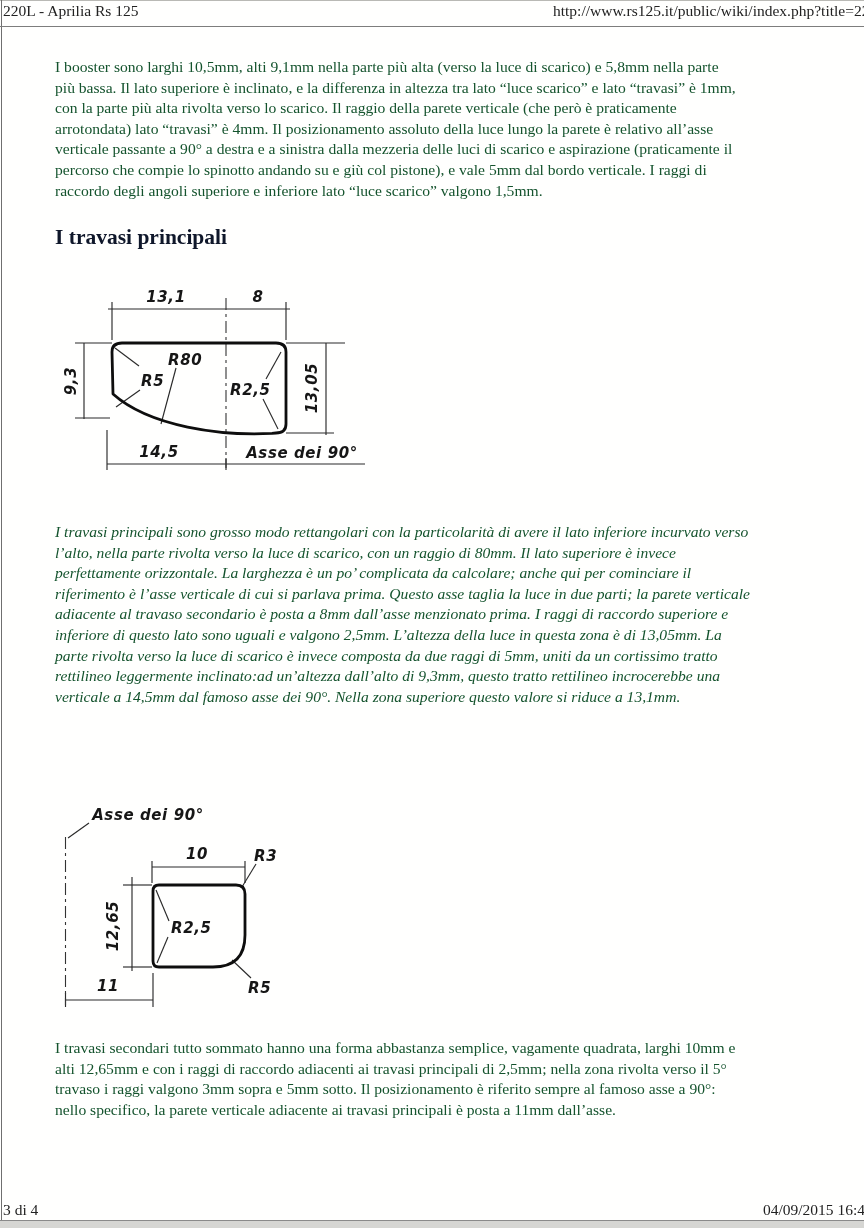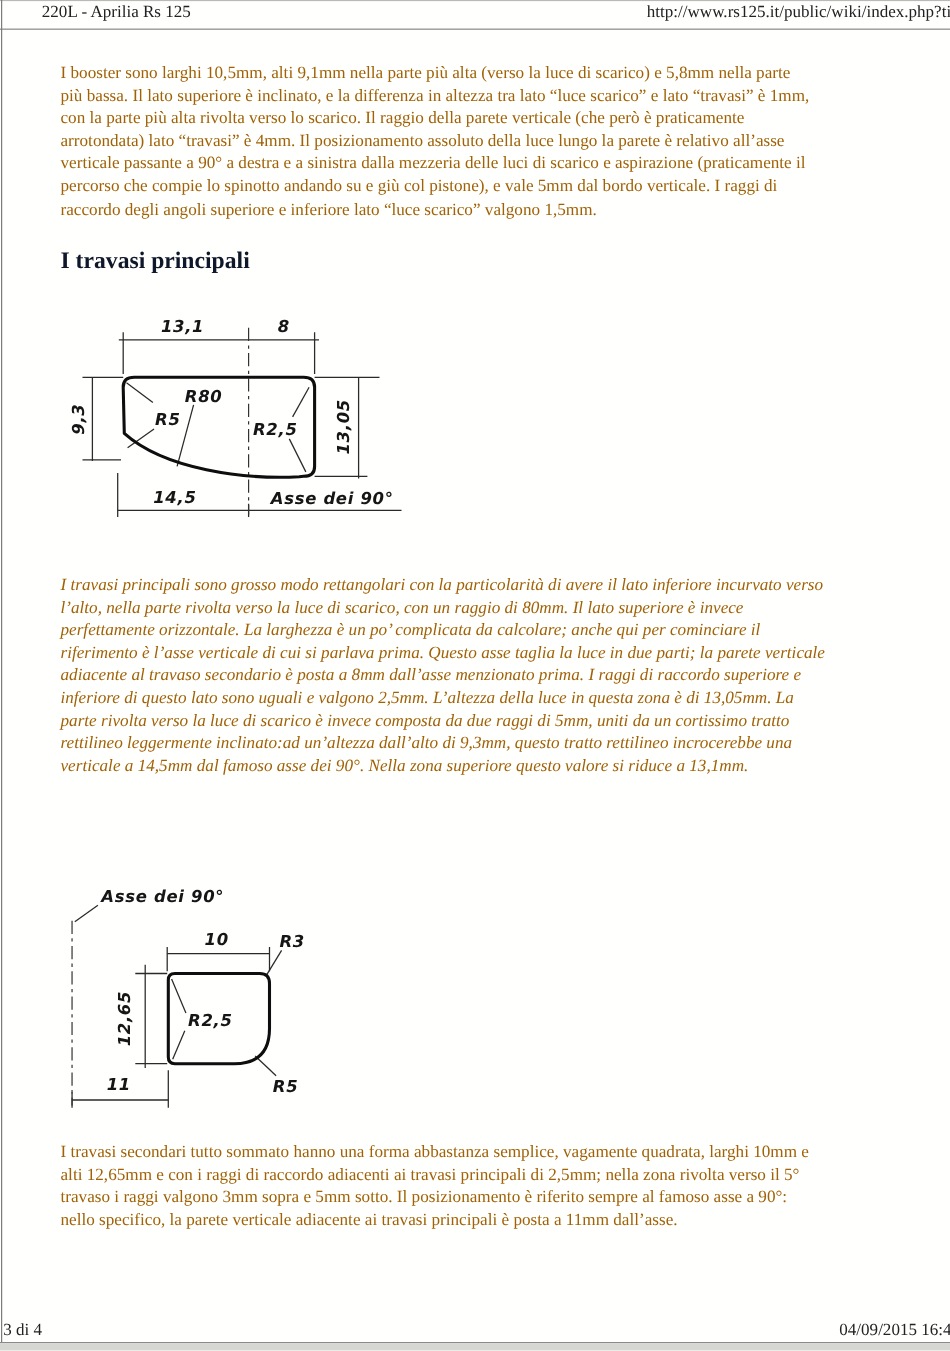--- a/index.html
+++ b/index.html
@@ -5,29 +5,29 @@
   html,body{margin:0;padding:0;background:#ffffff;}
   .page{
     position:relative;width:864px;height:1228px;background:#fffffe;
     overflow:hidden;font-family:"Liberation Serif", serif;color:#1b1b1b;
   }
   .topedge{position:absolute;left:0;top:0;width:864px;height:1px;background:#b9b9b5;}
   .leftedge{position:absolute;left:1px;top:0;width:1px;height:1221px;background:#6f6f6f;}
   .header-rule{position:absolute;left:0;top:26px;width:864px;height:1px;background:#7d7d7d;}
   .bottom-rule{position:absolute;left:0;top:1220px;width:864px;height:1px;background:#8a8a8a;}
   .bottomstrip{position:absolute;left:0;top:1221px;width:864px;height:7px;background:#d6d6d3;}
-  .hdr{position:absolute;top:2px;font-size:15.5px;white-space:nowrap;color:#222;padding-left:35px;}
+  .hdr{position:absolute;top:2px;font-size:15.5px;white-space:nowrap;color:#222;}
   .hdr-left{left:3px;}
   .hdr-right{left:553px;}
   .ftr{position:absolute;top:1201px;font-size:15.5px;white-space:nowrap;color:#222;}
   .ftr-left{left:3px;}
   .ftr-right{left:763px;}
   .para{
     position:absolute;left:55px;width:762px;
-    font-size:15.6px;line-height:20.6px;color:#a16207;
+    font-size:15.6px;line-height:20.6px;color:#14532d;
   }
   .p1{top:57px;}
   .p2{top:522px;font-style:italic;}
   .p3{top:1038px;}
   .heading{
     position:absolute;left:55px;font-size:21.5px;font-weight:bold;color:#0f172a;
     font-family:"Liberation Serif", serif;
   }
   .h1{top:225px;}
   .h2{top:729px;}

